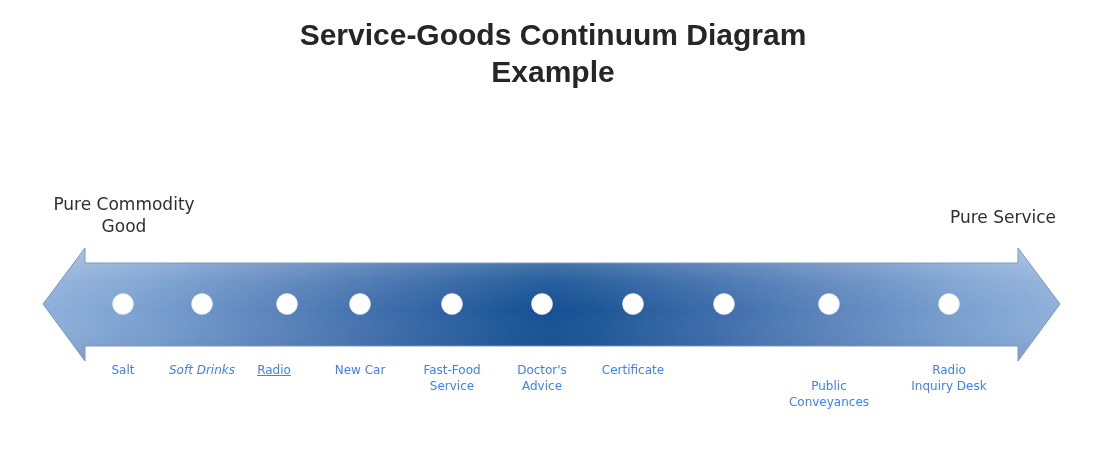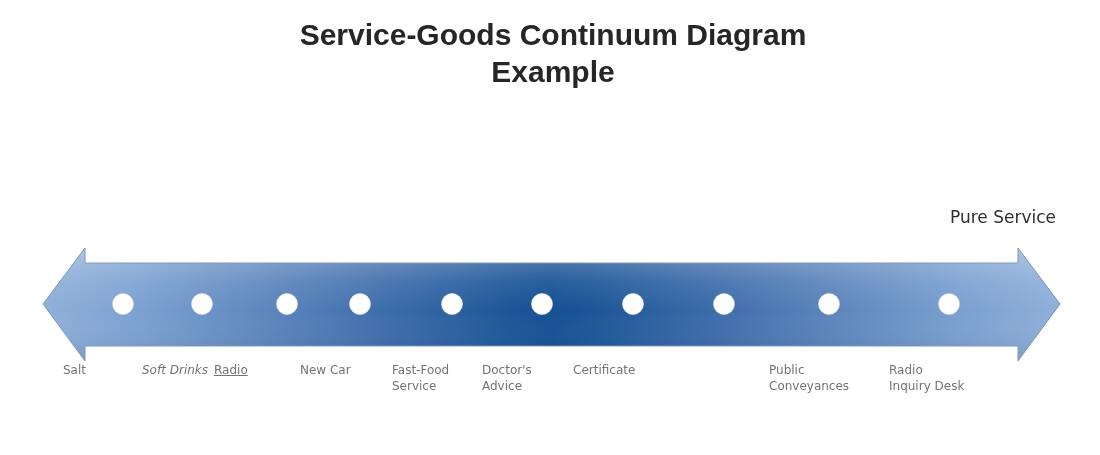--- a/index.html
+++ b/index.html
@@ -31,37 +31,40 @@
     color:#2e2e38;
     white-space:pre-line;
   }
   .endpoint-left{left:14px;top:193px;}
   .endpoint-right{left:893px;top:206px;}
   .arrow-svg{position:absolute;left:0;top:0;}
   .item-label{
     position:absolute;
     top:362px;
     width:120px;
+    text-align:center;
     font-size:12px;
     line-height:16px;
-    color:#737373;
+    color:#3b82f6;
     white-space:pre-line;
   }
   .il-0{left:63px;}  .il-1{left:142px;font-style:italic;} .il-2{left:214px;text-decoration:underline;} .il-3{left:300px;}
   .il-4{left:392px;} .il-5{left:482px;} .il-6{left:573px;} .il-7{left:664px;}
-  .il-8{left:769px;} .il-9{left:889px;}
+  .il-8{left:769px;margin-top:16px;} .il-9{left:889px;}
 </style>
 </head>
 <body>
 
 <div class="canvas">
 
   <h1 class="title">Service-Goods Continuum Diagram
 Example</h1>
 
+  <div class="endpoint endpoint-left">Pure Commodity
+Good</div>
 
   <div class="endpoint endpoint-right">Pure Service</div>
 
   <svg class="arrow-svg" width="1100" height="455" viewBox="0 0 1100 455" aria-hidden="true">
     <defs>
       <linearGradient id="hgrad" gradientUnits="userSpaceOnUse" x1="43" y1="0" x2="1060" y2="0">
         <stop offset="0" stop-color="#8fb0da"></stop>
         <stop offset="0.10" stop-color="#7aa0d0"></stop>
         <stop offset="0.22" stop-color="#5d86bd"></stop>
         <stop offset="0.35" stop-color="#3a6aa9"></stop>

